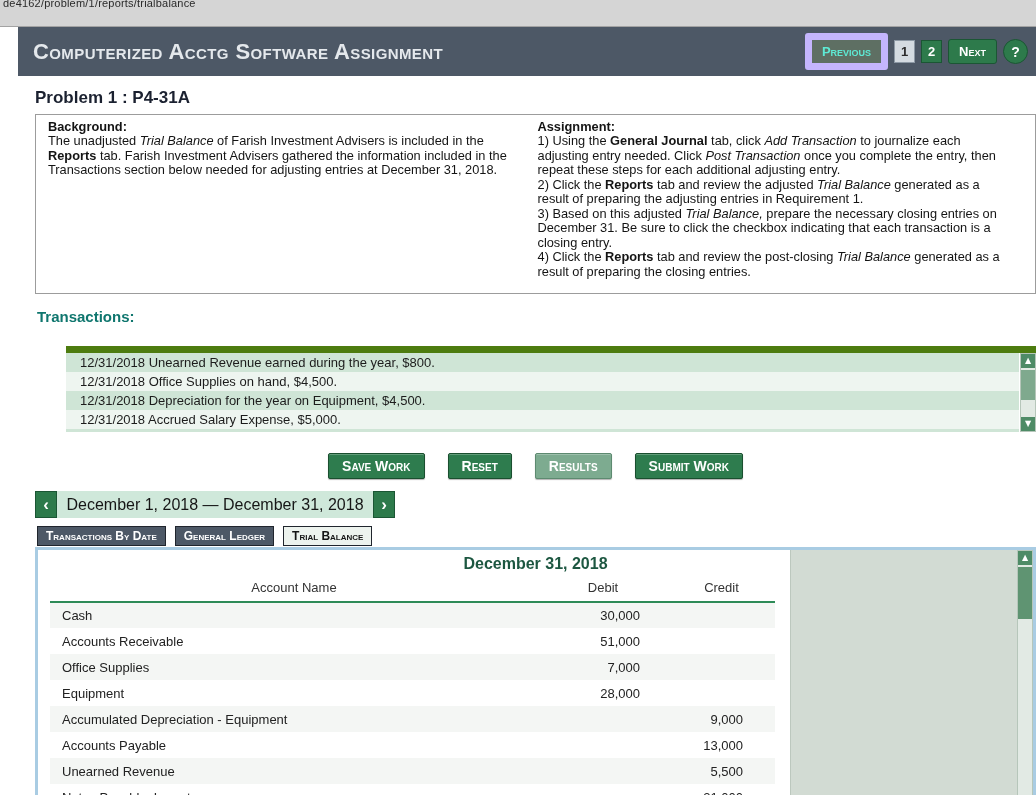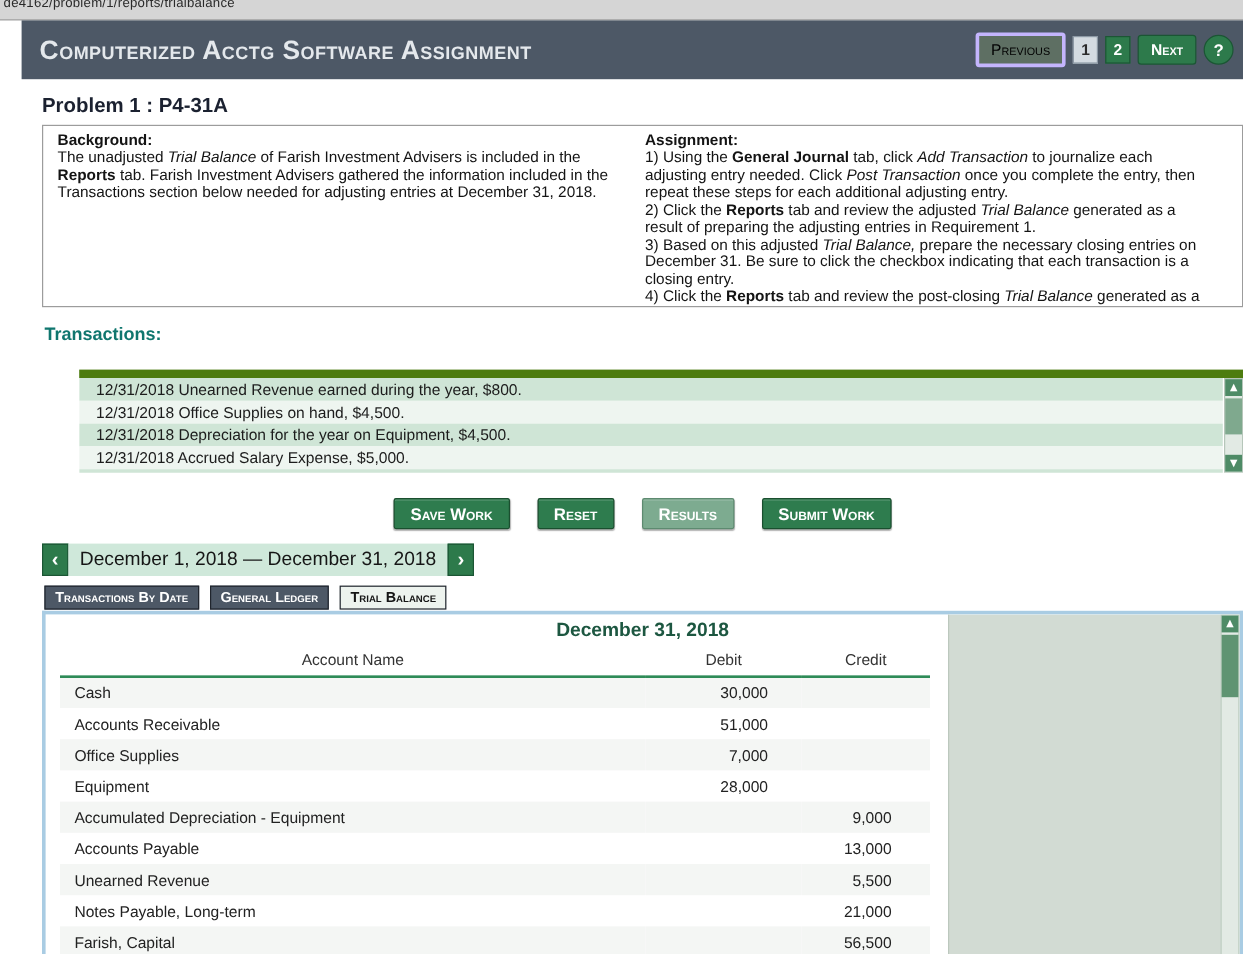--- a/index.html
+++ b/index.html
@@ -2,45 +2,45 @@
 <html><head>
 <meta charset="utf-8">
 <style>
   * { box-sizing: border-box; }
   html,body { margin:0; padding:0; }
   body { width:1036px; height:795px; overflow:hidden; background:#fff;
          font-family:"Liberation Sans", sans-serif; }
   .screen { position:relative; width:1036px; height:795px; overflow:hidden; background:#fff; }
 
   
-  .browser-strip { height:17px; background:#d5d5d5; border-bottom:1px solid #a3a3a3; overflow:hidden; }
+  .browser-strip { height:27px; background:#d5d5d5; border-bottom:1px solid #a3a3a3; overflow:hidden; }
   .url-text { display:block; margin-top:-3px; padding-left:3px; font-size:11px; color:#2a2a2a; letter-spacing:.2px; }
 
   .app { margin-left:18px; }
 
   
   .app-header { height:49px; background:#4d5866; display:flex; align-items:center; padding:0 8px 0 15px; }
   .app-title { font-variant:small-caps; font-weight:700; font-size:22px; color:#e4e8ec; letter-spacing:.4px; }
   .header-nav { margin-left:auto; display:flex; align-items:center; gap:6px; }
   button { font-family:inherit; cursor:pointer; }
-  .btn-previous { background:#5e6f63; color:#000000; border:3px solid #c4b5fd; border-radius:3px;
-                  font-variant:small-caps; font-weight:400; font-size:13px; padding:4px 10px; }
+  .btn-previous { background:#5e6f63; color:#5eead4; border:7px solid #c4b5fd; border-radius:3px;
+                  font-variant:small-caps; font-weight:700; font-size:13px; padding:4px 10px; }
   .page-box { width:21px; height:23px; padding:0; text-align:center; font-weight:700; font-size:13px;
               border:1px solid #8d99a5; background:#d4dbe1; color:#2b2b2b; }
   .page-box.green { background:#2d7a4b; border-color:#1b5634; color:#fff; }
   .btn-next { background:#2d7a4b; color:#fff; border:1px solid #1b5634; border-radius:3px;
               font-variant:small-caps; font-weight:700; font-size:13px; padding:4px 10px; }
   .btn-help { width:25px; height:25px; padding:0; border-radius:50%; background:#2d7a4b; color:#fff;
               border:1px solid #1b5634; font-weight:700; font-size:14px; }
 
   .content { padding:8px 0 0 17px; }
   .problem-title { font-size:17px; font-weight:700; color:#1b2130; margin:4px 0 6px; }
 
   
-  .info-box { display:flex; border:1px solid #9c9c9c; height:152px; overflow:hidden; margin-right:0; background:#fff; }
+  .info-box { display:flex; border:1px solid #9c9c9c; height:180px; overflow:hidden; margin-right:0; background:#fff;justify-content:flex-end; }
   .info-col { padding:5px 12px 0 12px; font-size:12.8px; line-height:1.13; color:#141414; }
   .col-bg { width:49%; }
   .col-asgn { width:51%; padding-right:34px; }
   .info-heading { font-weight:700; }
   .info-text { margin:0; }
   .s-p { font-style:normal; font-weight:normal; }
   .s-i { font-style:italic; }
   .s-b { font-weight:700; }
 
   

